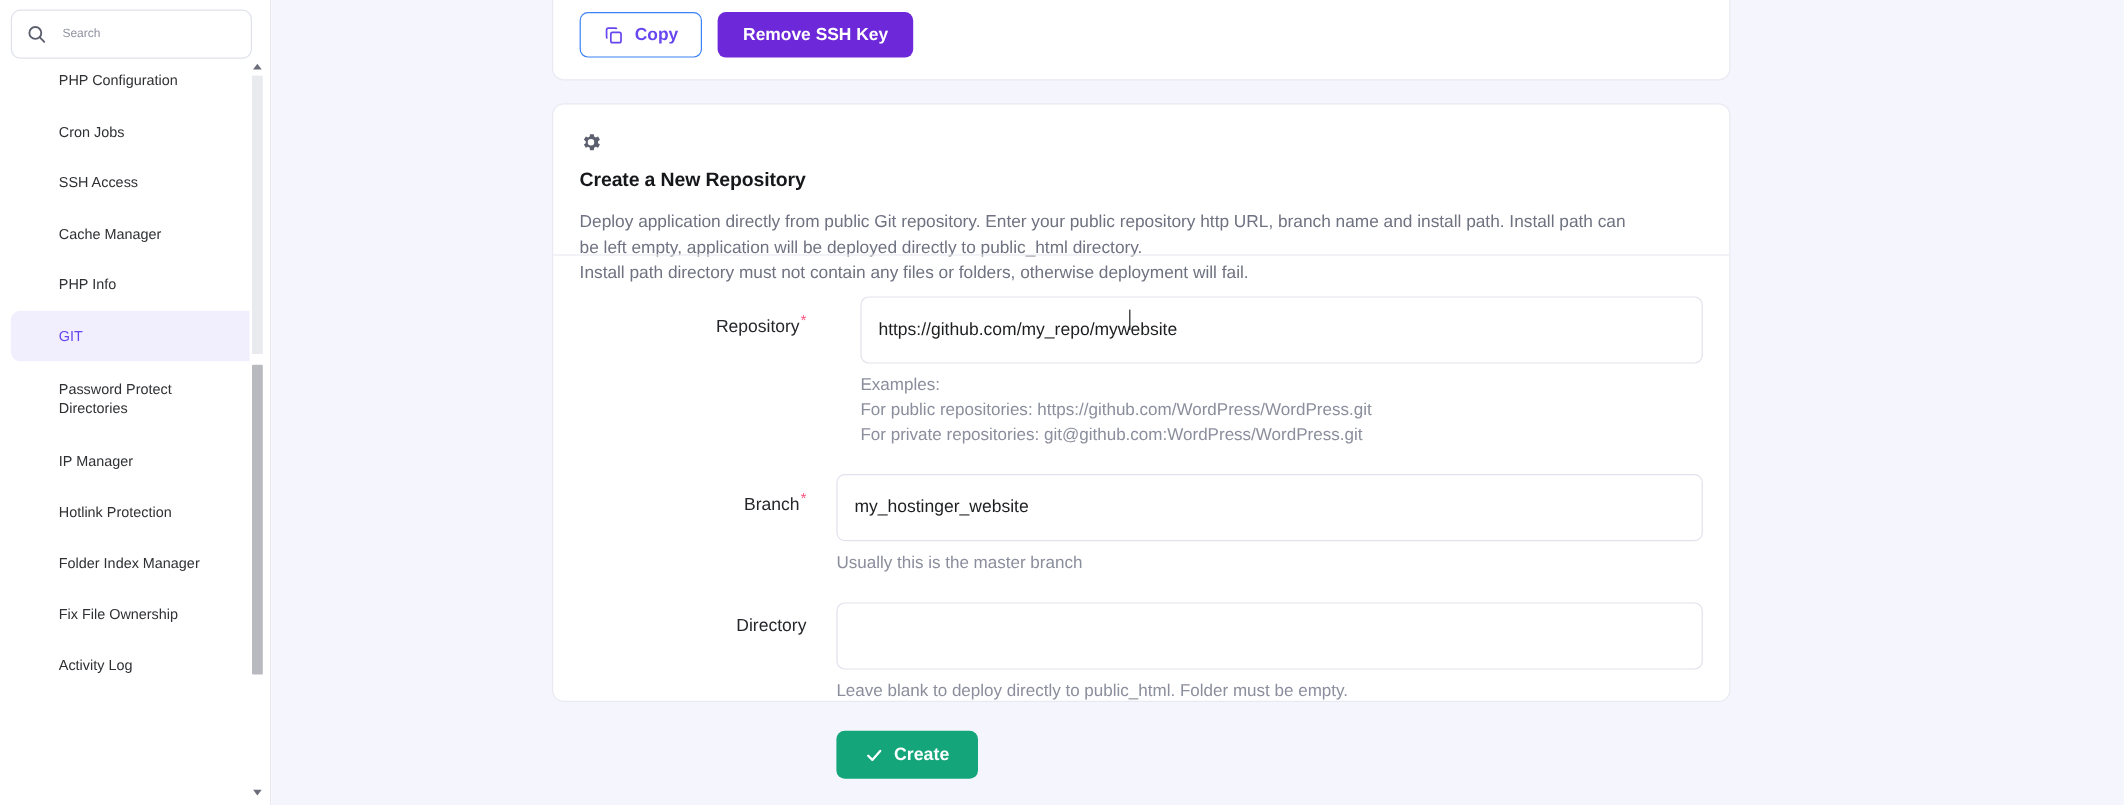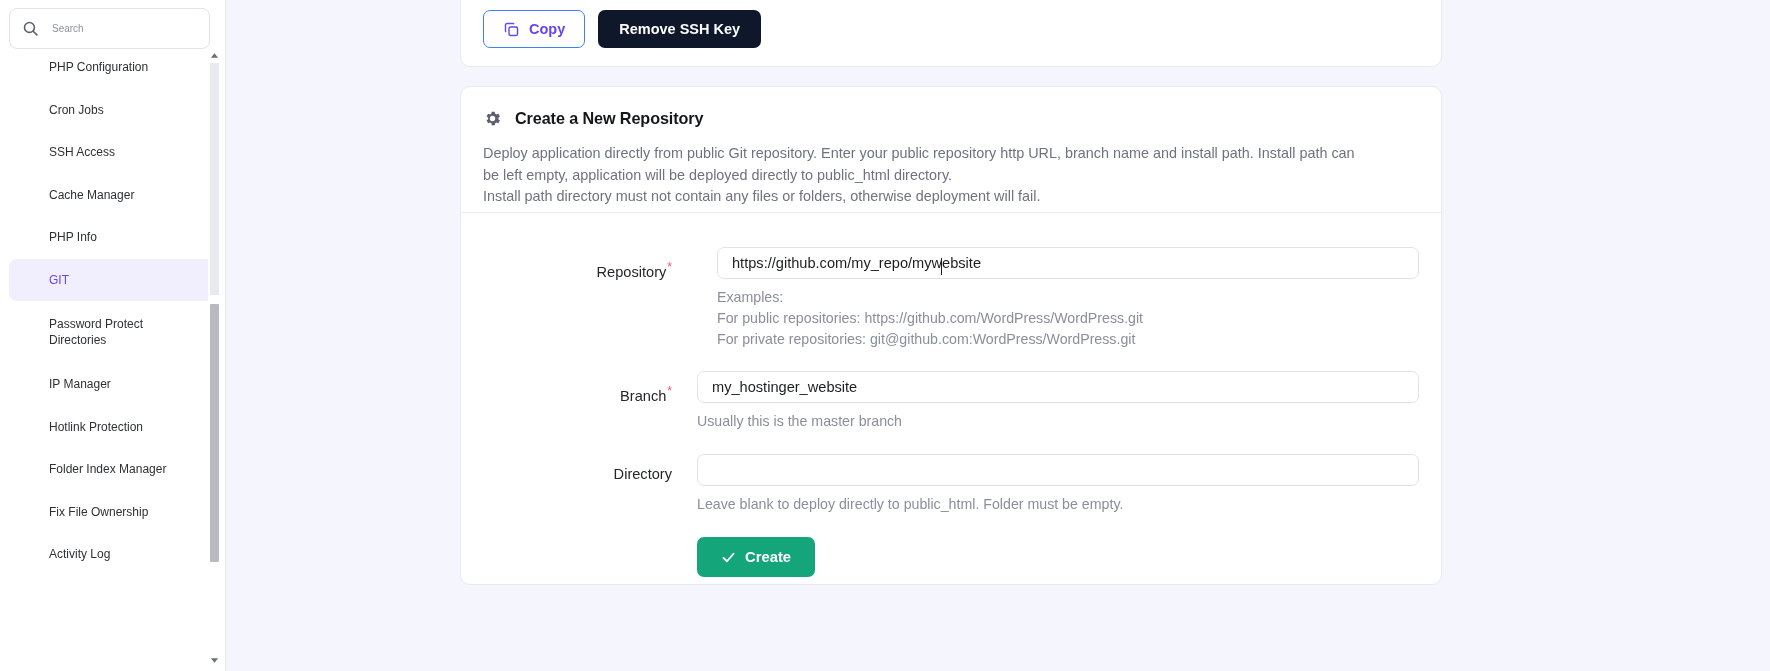--- a/index.html
+++ b/index.html
@@ -121,52 +121,52 @@
   }
   .btn-copy {
     height: 38px; padding: 0 19px;
     background: #ffffff; color: #6745ef;
     border: 1px solid #3b82f6; border-radius: 7px;
     font-size: 14.5px; gap: 9px;
   }
   .btn-copy .ic { width: 17px; height: 17px; display: block; }
   .btn-remove {
     height: 38px; padding: 0 21px;
-    background: #0f172a; color: #ffffff;
+    background: #6d28d9; color: #ffffff;
     border-radius: 7px; font-size: 14.5px;
   }
 
   
   .card-repo {
     left: 234px; top: 86px;
     width: 982px; height: 499px;
   }
   .repo-head { padding: 22px 22px 0 22px; }
-  .repo-title-row { display: flex; align-items: flex-start; gap: 13px; }
+  .repo-title-row { display: flex; align-items: flex-start; gap: 13px; flex-direction: column; }
   .gear-icon { width: 19px; height: 19px; display: block; color: #5c5f6e; }
   .repo-title { font-size: 16.2px; font-weight: bold; color: #16171a; letter-spacing: -0.1px; }
   .repo-desc {
     margin-top: 15px;
     font-size: 14.4px; line-height: 21.5px; color: #6f7281;
     max-width: 890px;
   }
   .divider { position: absolute; left: 0; top: 125px; width: 100%; height: 1px; background: #ebebf2; }
 
   .form { position: absolute; left: 0; top: 126px; width: 100%; }
   .frow { display: flex; align-items: flex-start; }
   .flabel {
     width: 236px; flex: 0 0 236px;
     text-align: right; padding-right: 25px;
     font-size: 14.6px; color: #25262a;
     line-height: 40px;
   }
   .req { color: #f8527e; font-size: 12px; vertical-align: super; margin-left: 1px; }
   .fcontrol { flex: 1 1 auto; padding-right: 22px; }
   .finput {
-    width: 100%; height: 32px;
+    width: 100%; height: 56px;
     border: 1px solid #e1e2ec; border-radius: 7px;
     background: #fff;
     padding: 0 14px;
     font-family: "Liberation Sans", sans-serif;
     font-size: 14.6px; color: #1d1e20;
     outline: none;
   }
   .finput.focused { caret-color: #1d1e20; }
   .fhint { margin-top: 8px; font-size: 14.2px; line-height: 21px; color: #8b8e9c; }
   .fhint .hl { display: block; }

